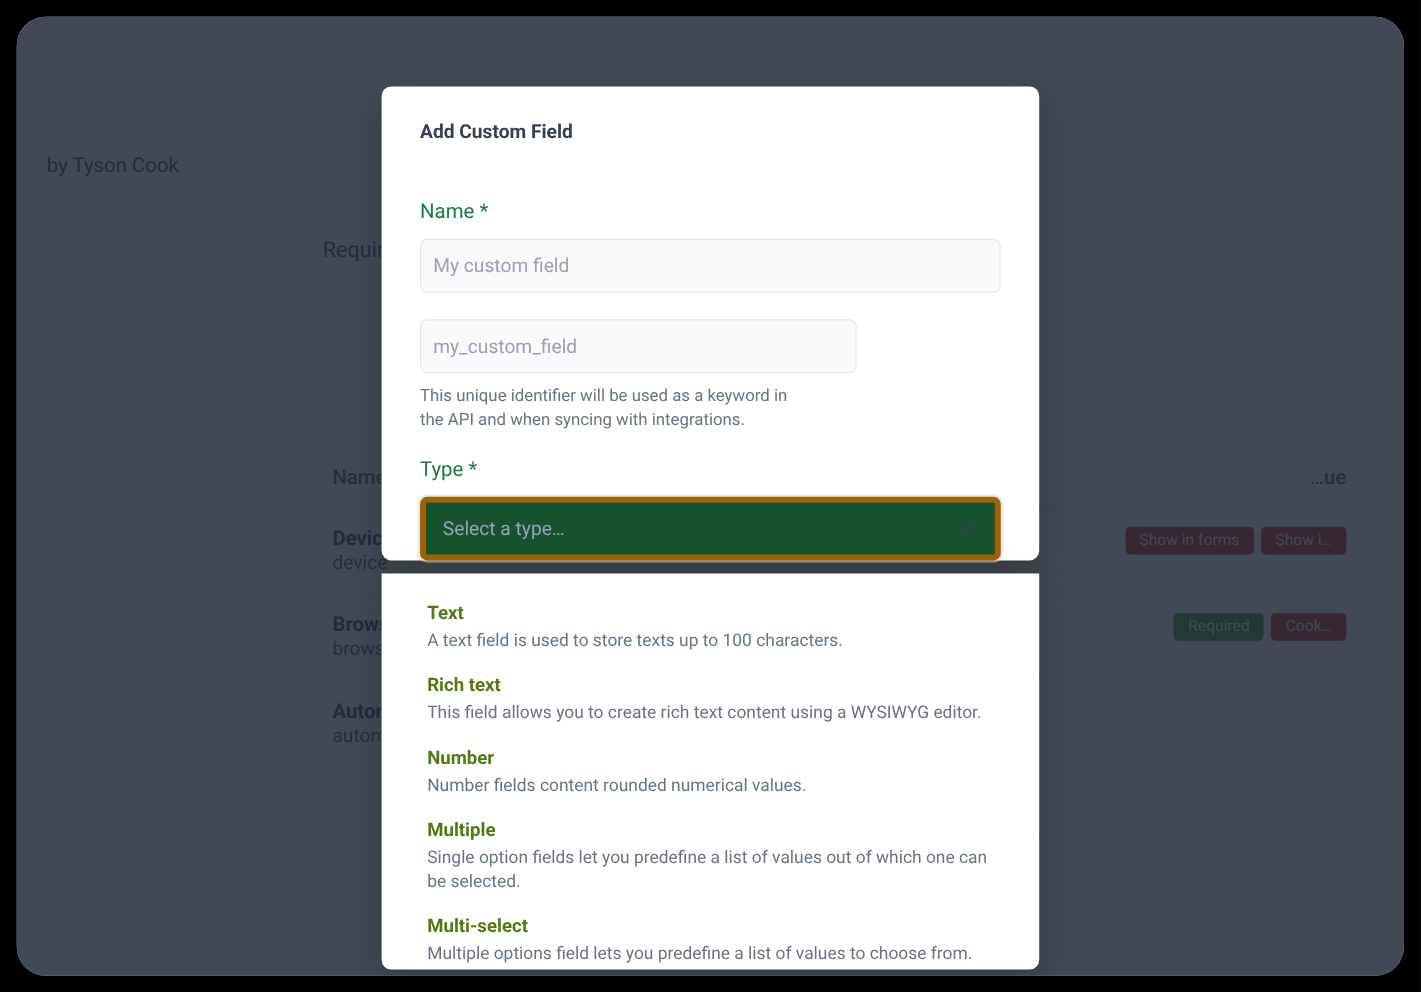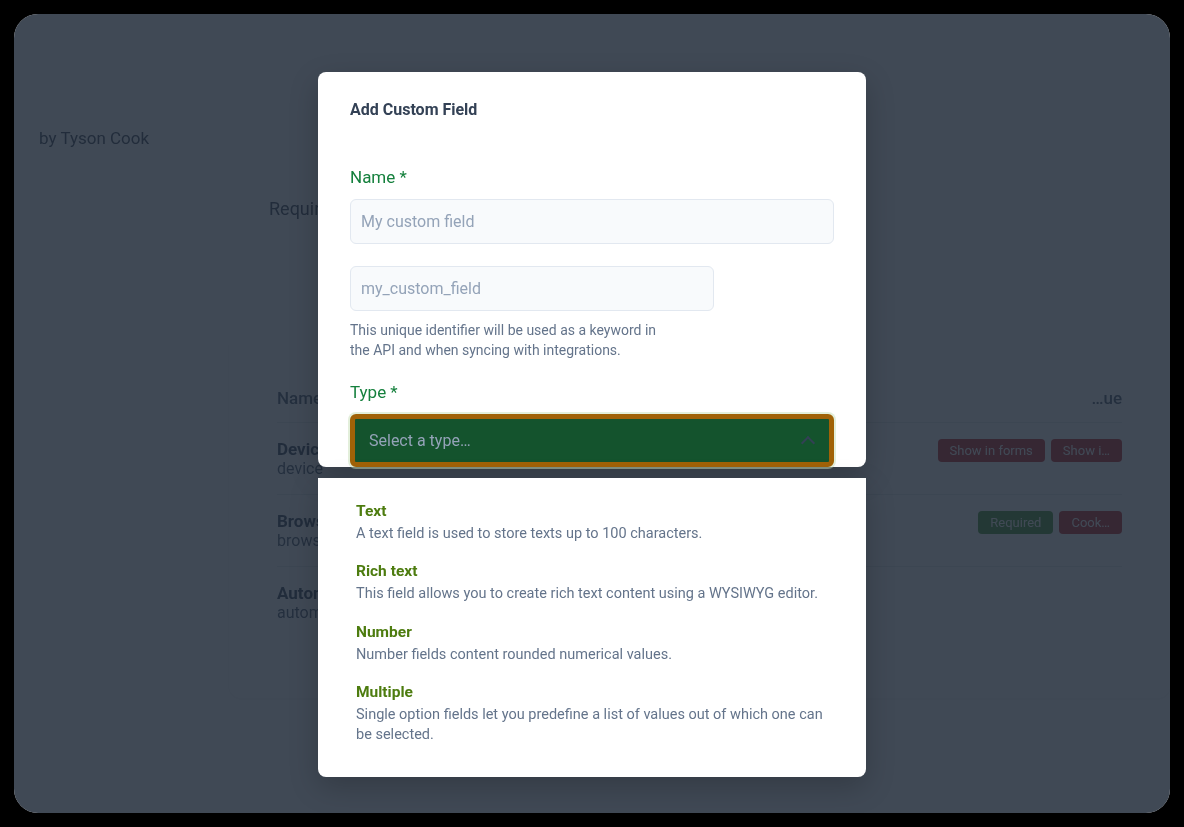--- a/index.html
+++ b/index.html
@@ -116,14 +116,18 @@
         <div class="opt-desc">This field allows you to create rich text content using a WYSIWYG editor.</div>
       </div>
       <div class="opt">
         <div class="opt-title">Number</div>
         <div class="opt-desc">Number fields content rounded numerical values.</div>
       </div>
       <div class="opt">
         <div class="opt-title">Multiple</div>
         <div class="opt-desc">Single option fields let you predefine a list of values out of which one can be selected.</div>
       </div>
+      <div class="opt">
+        <div class="opt-title">Multi-select</div>
+        <div class="opt-desc">Multiple options field lets you predefine a list of values to choose from.</div>
+      </div>
     </div>
 </div>
 
 </body></html>

